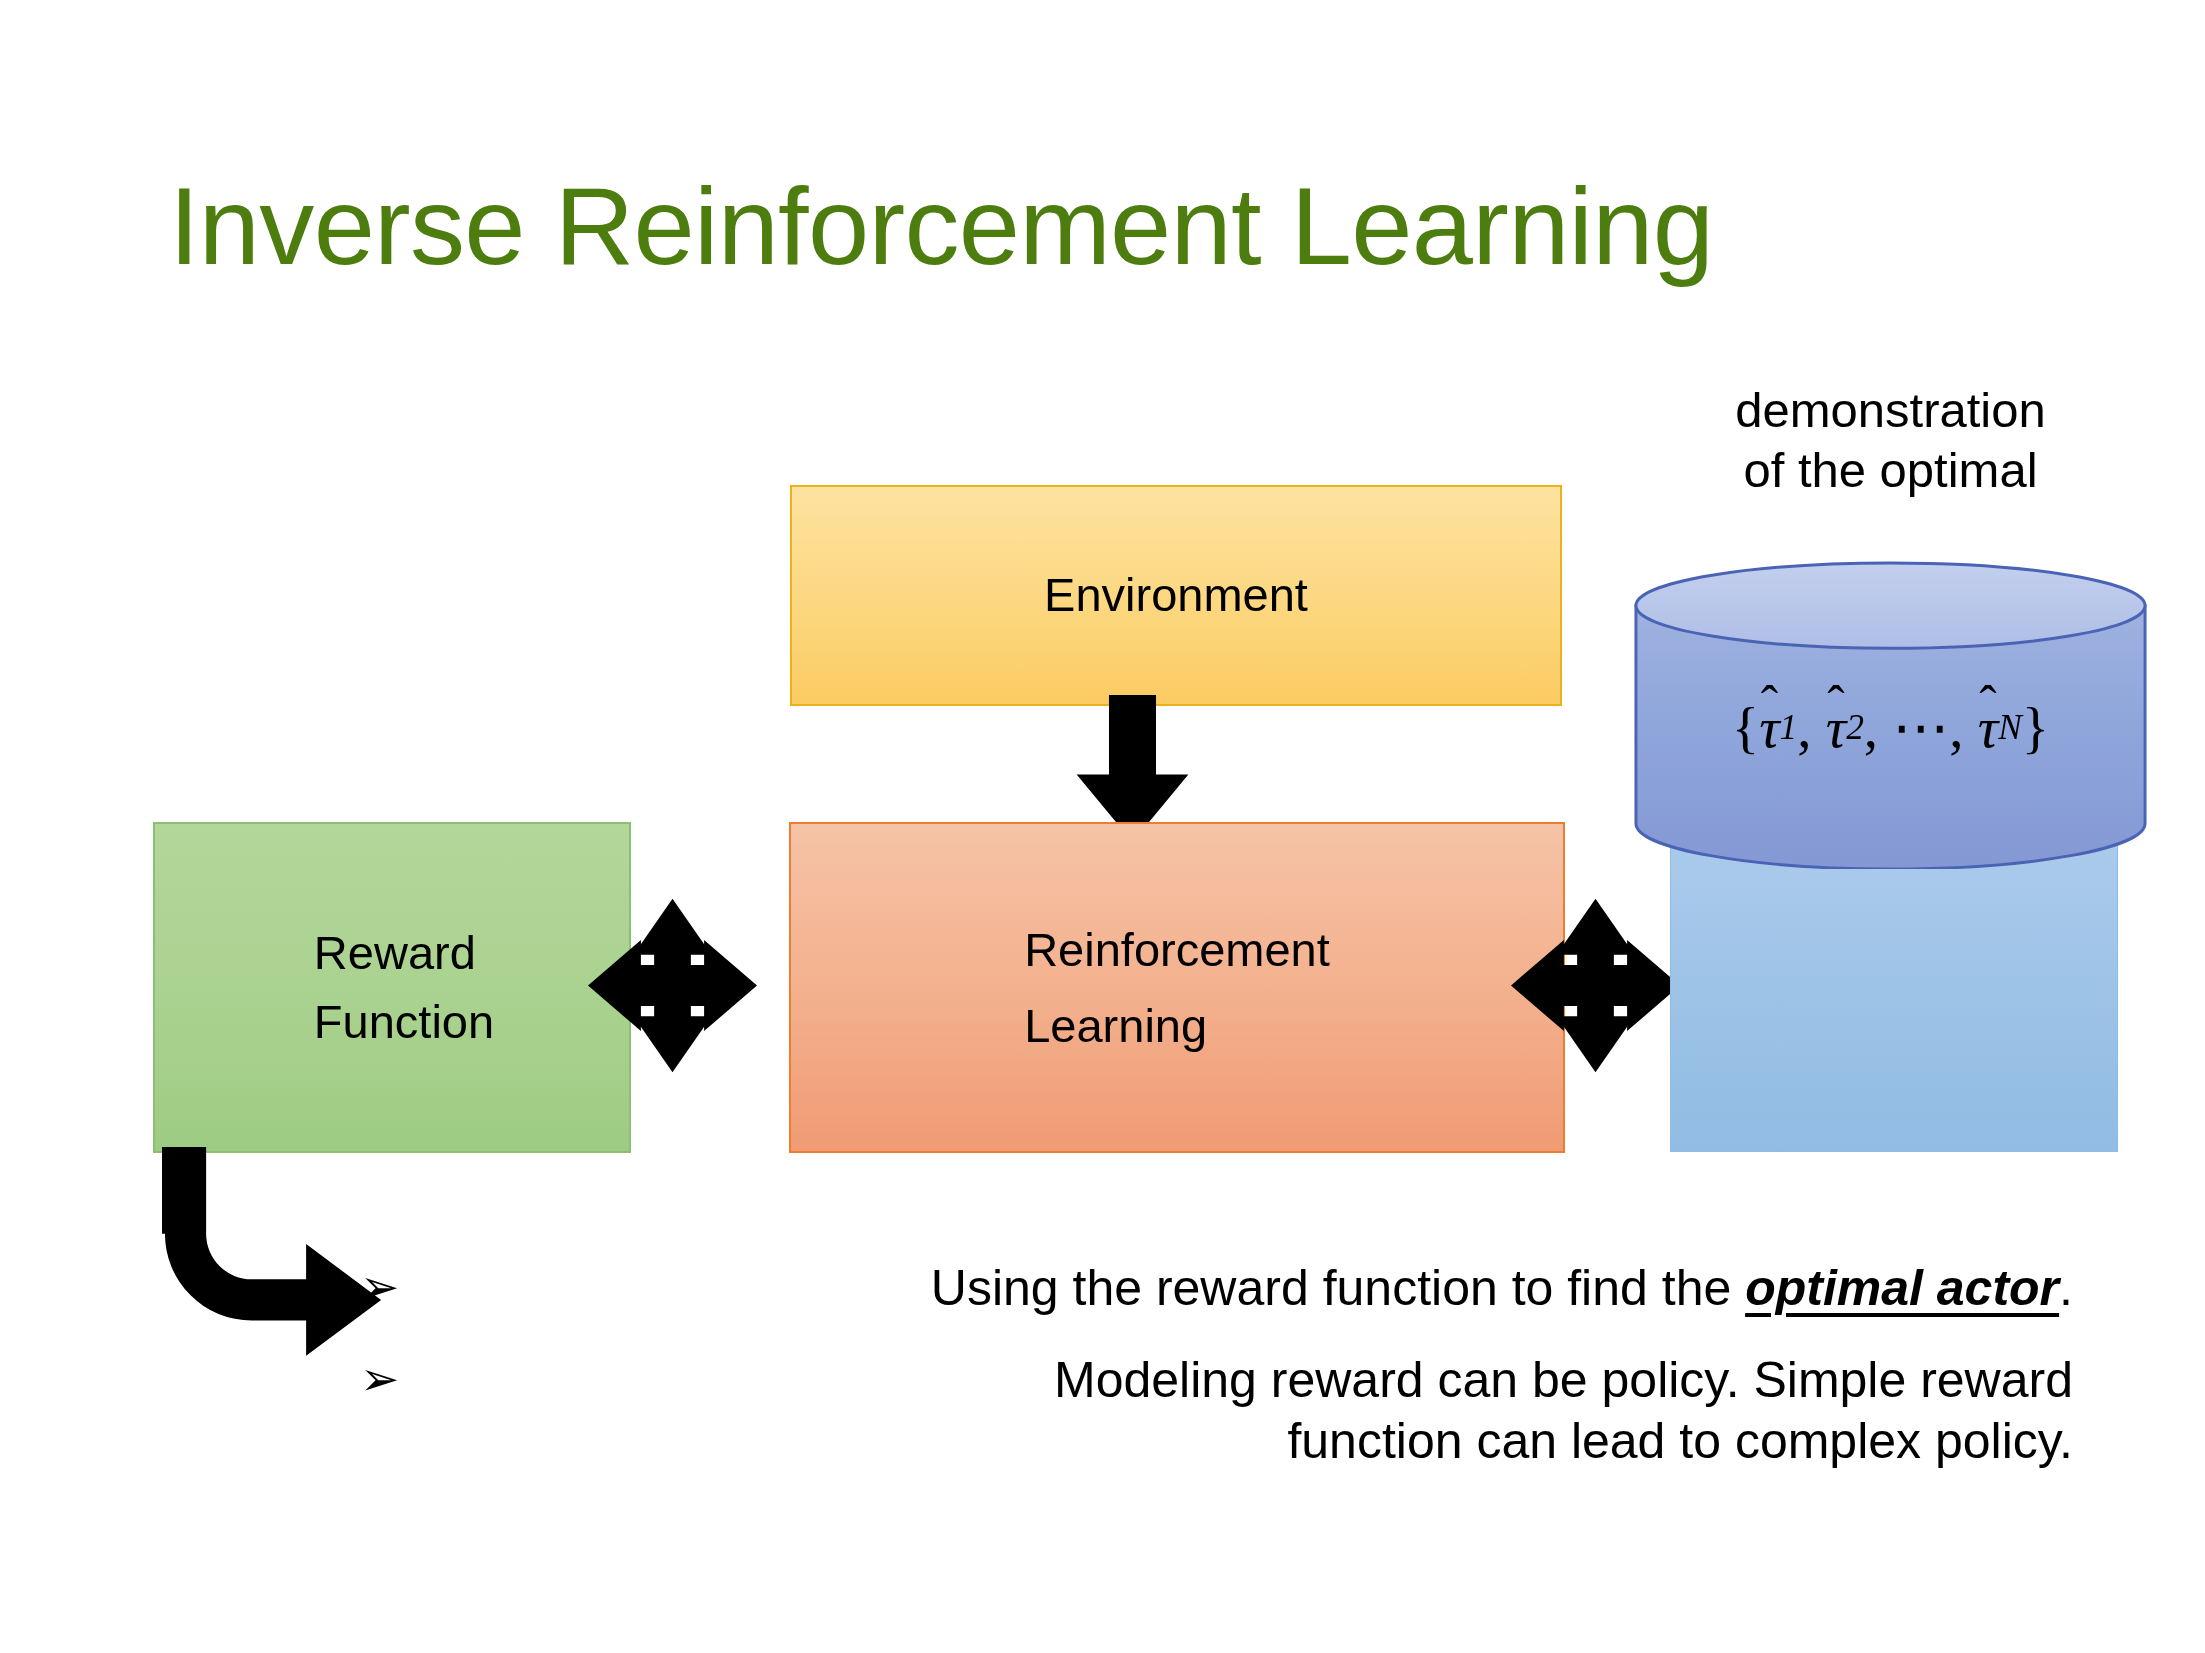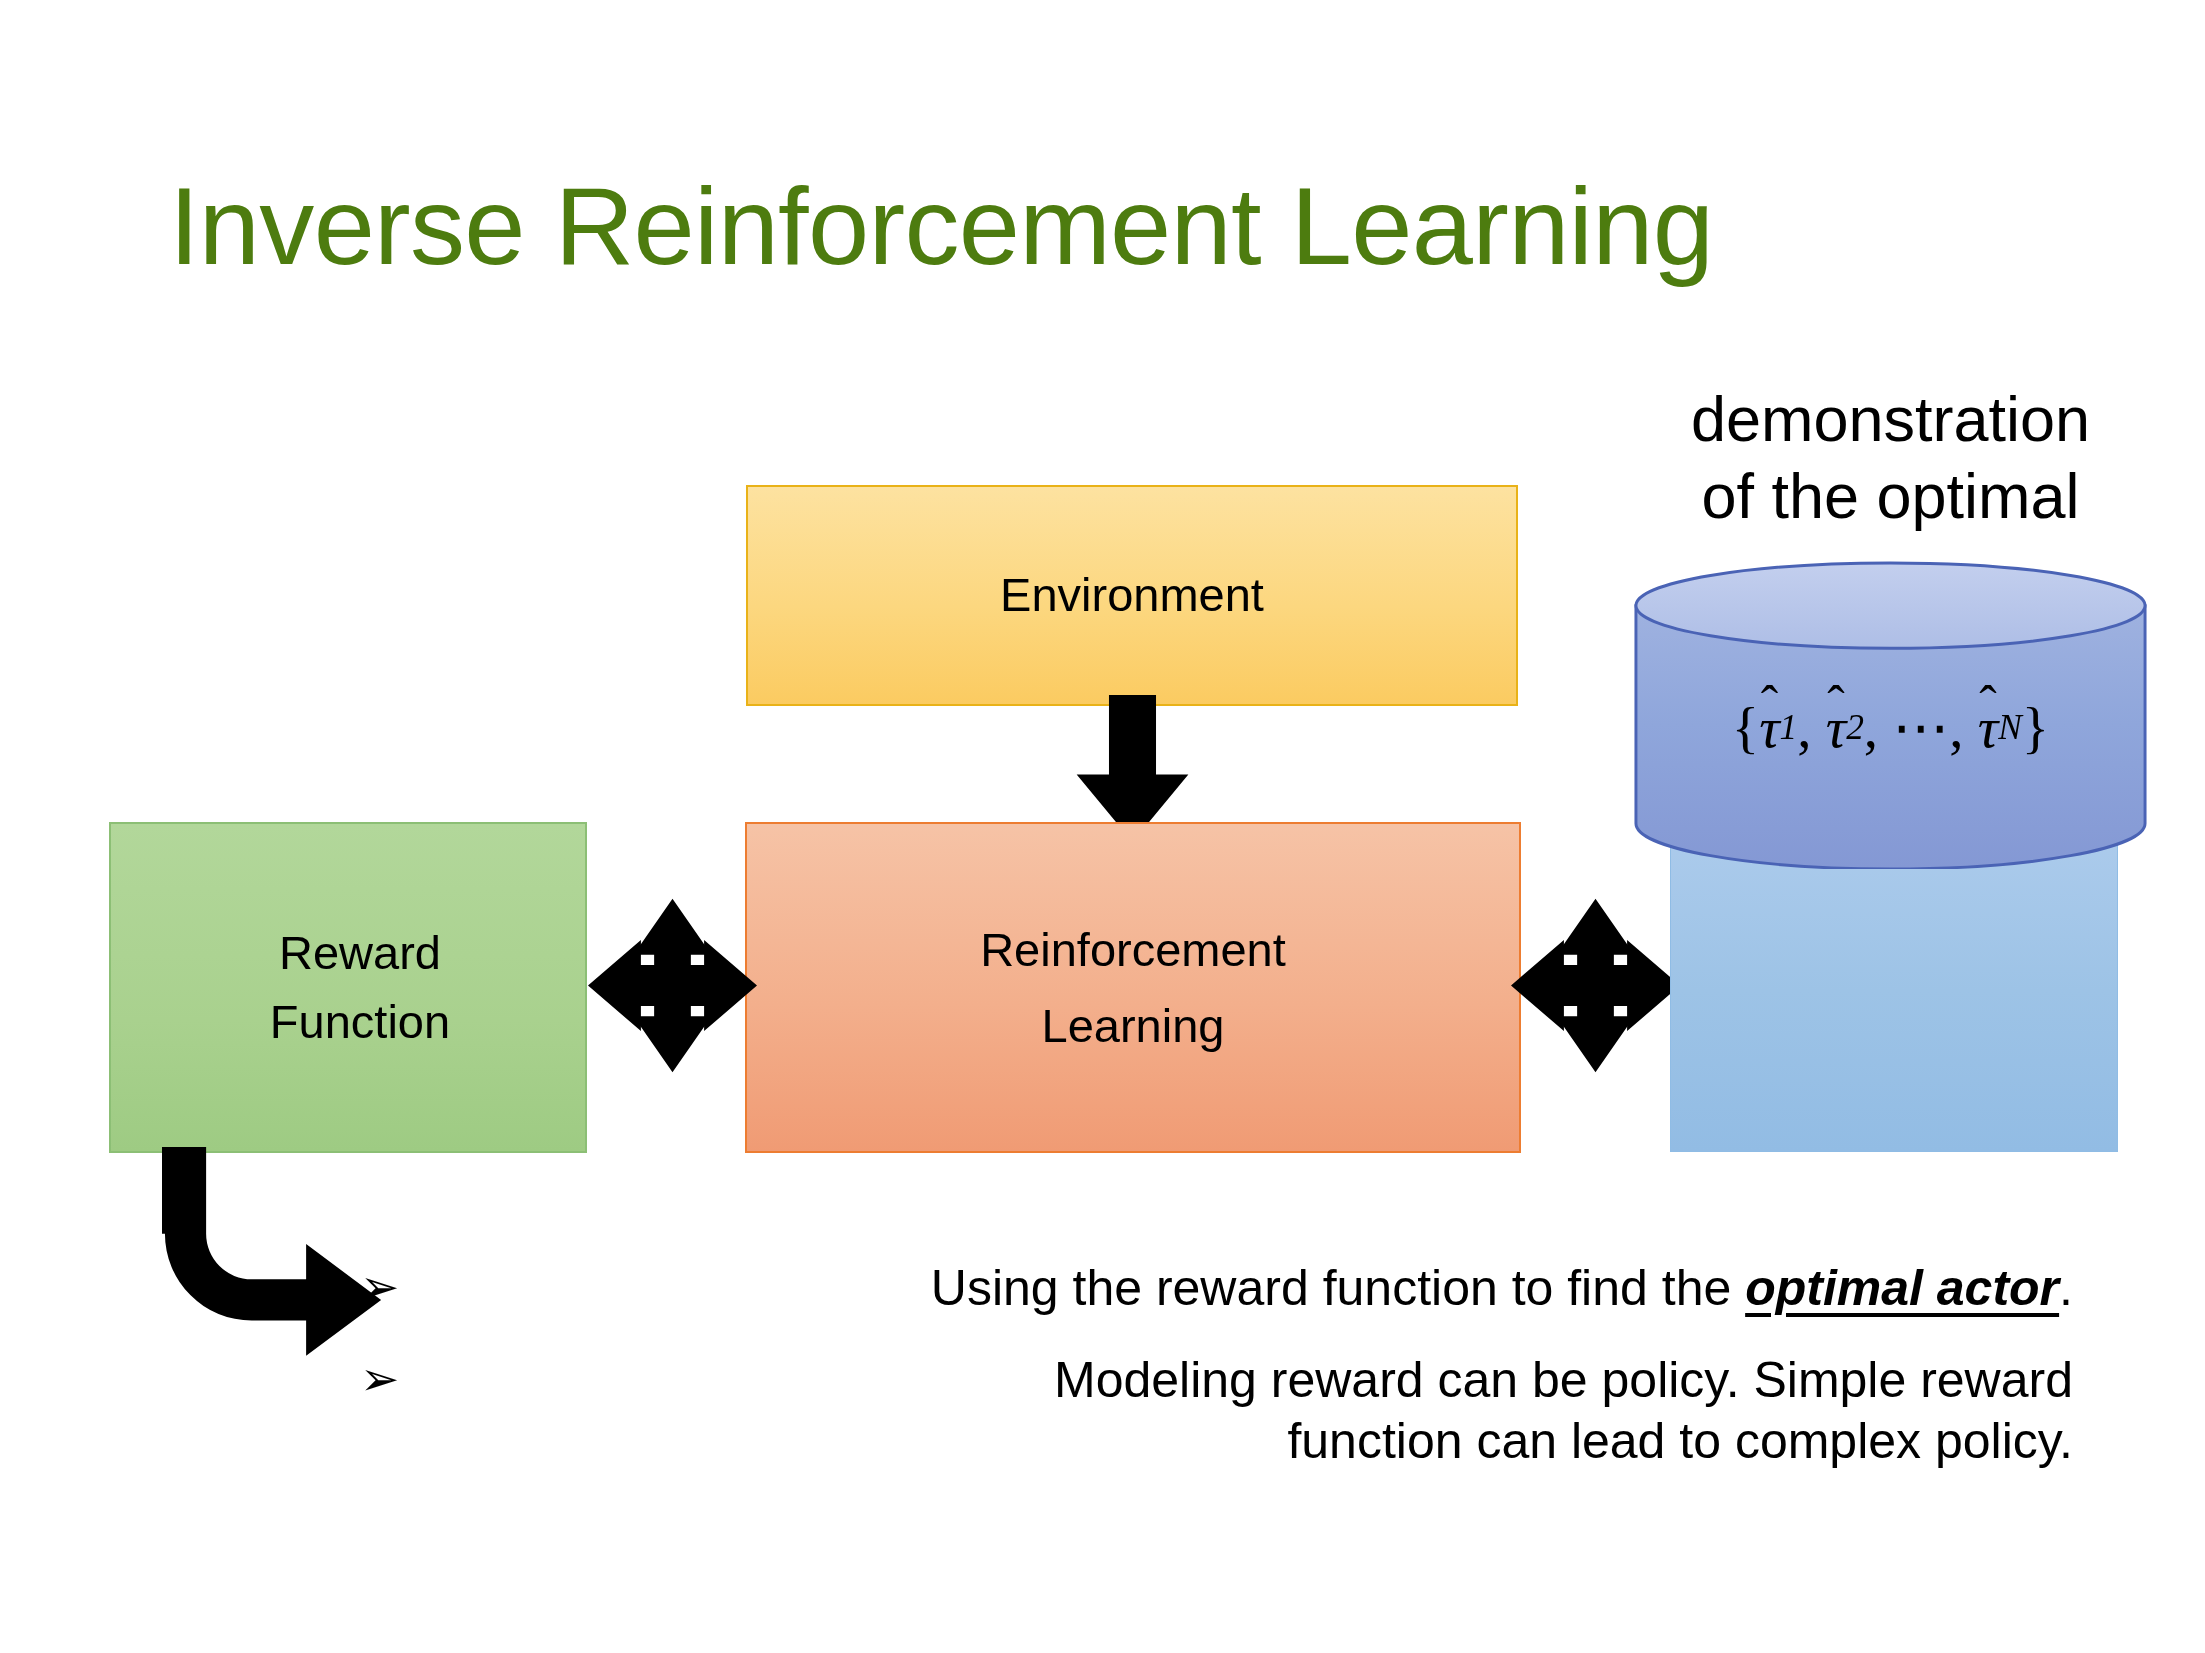--- a/index.html
+++ b/index.html
@@ -35,21 +35,21 @@
     white-space: nowrap;
   }
 
   
   .shape-box {
     position: absolute;
     box-sizing: border-box;
     display: flex;
     align-items: center;
     justify-content: center;
-    text-align: center;
+    margin-left: 44px;
   }
   .shape-label {
     font-size: 47px;
     line-height: 1.25;
     color: #000000;
   }
 
   
   #box-environment {
     left: 746px;
@@ -155,21 +155,21 @@
     font-size: 56px;
   }
 
   
   #demo-caption {
     position: absolute;
     left: 1633px;
     top: 381px;
     width: 515px;
     text-align: center;
-    font-size: 63px;
+    font-size: 49px;
     line-height: 1.22;
     color: #000000;
   }
 
   
   .arrow-svg { position: absolute; }
   #arrow-down        { left: 1059px; top: 695px;  width: 147px; height: 147px; }
   #arrow-left-right  { left: 588px;  top: 875px; width: 169px; height: 221px; }
   #arrow-right-right { left: 1511px; top: 875px; width: 169px; height: 221px; }
   #arrow-elbow       { left: 162px;  top: 1147px; width: 250px; height: 250px; }

